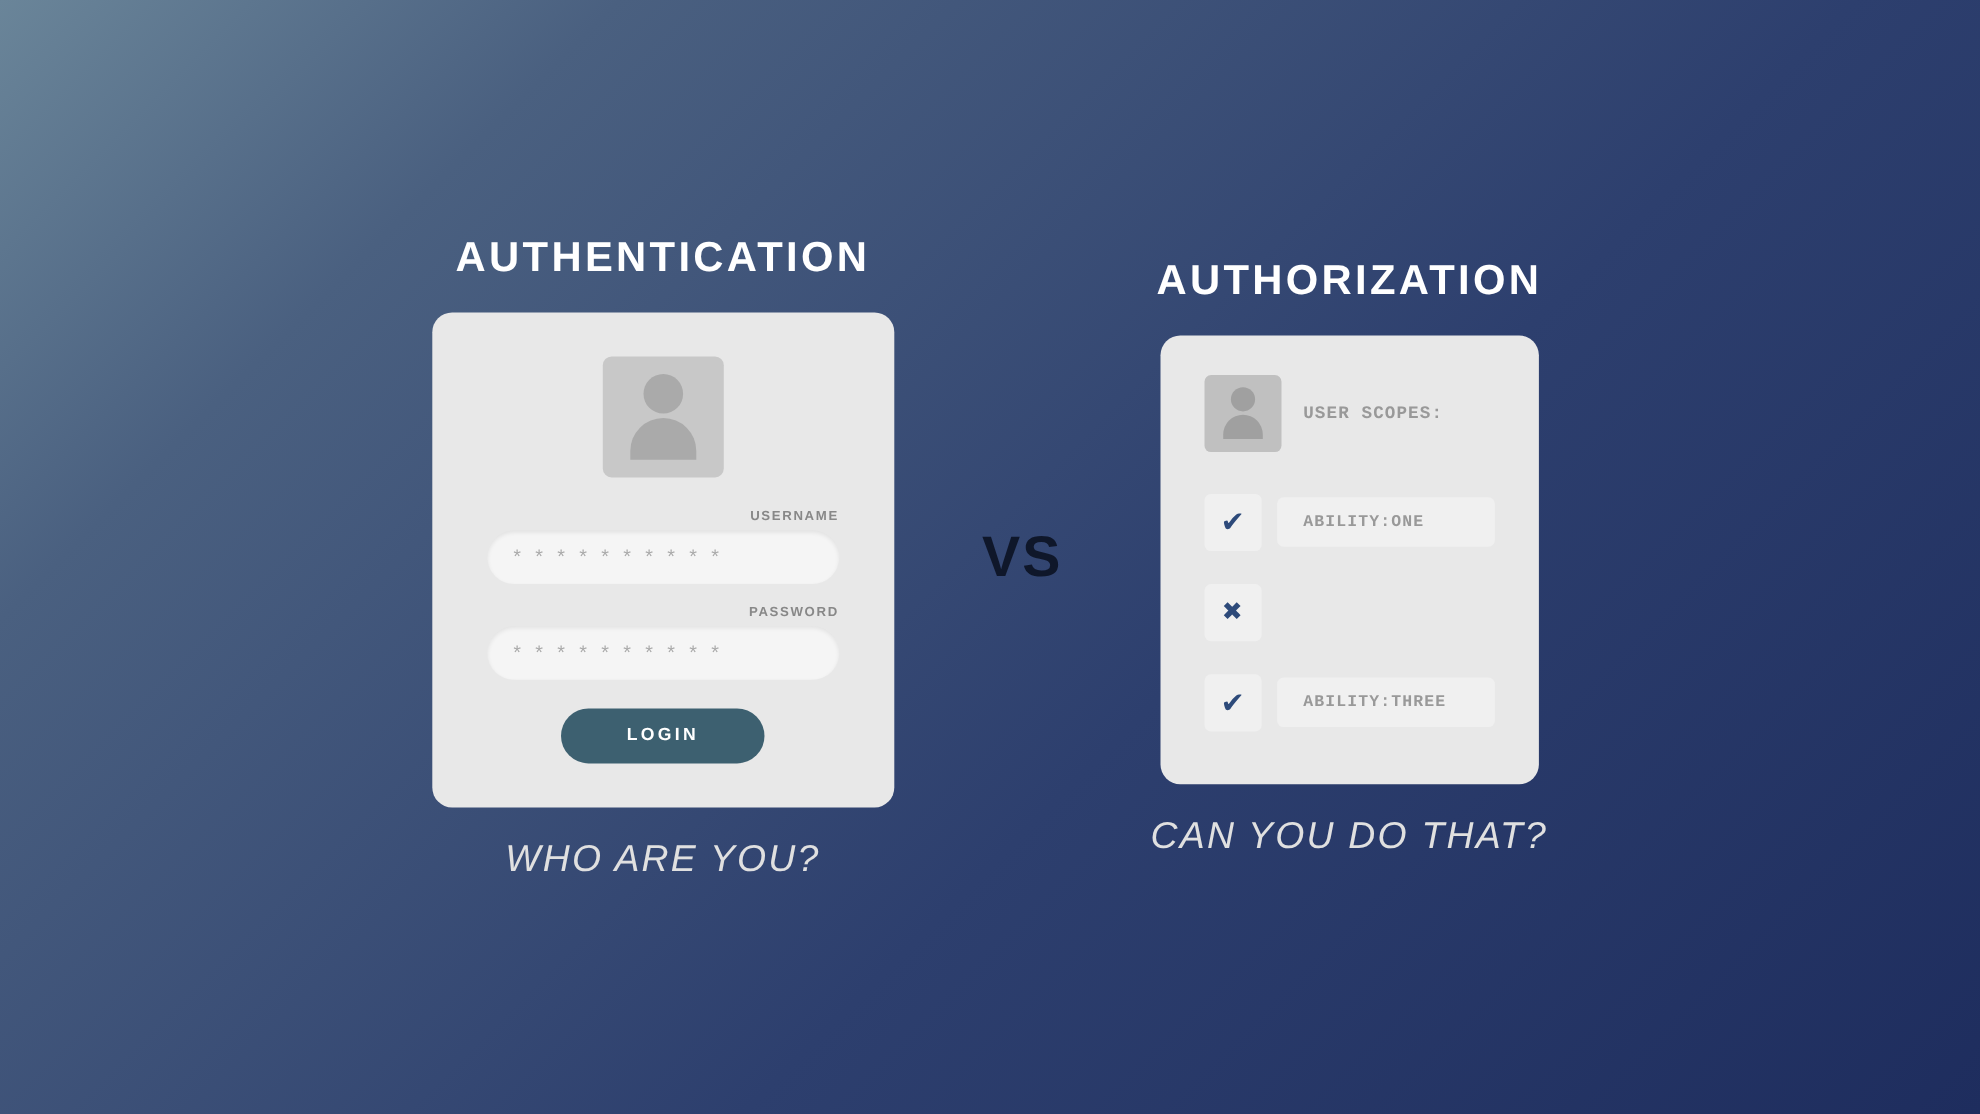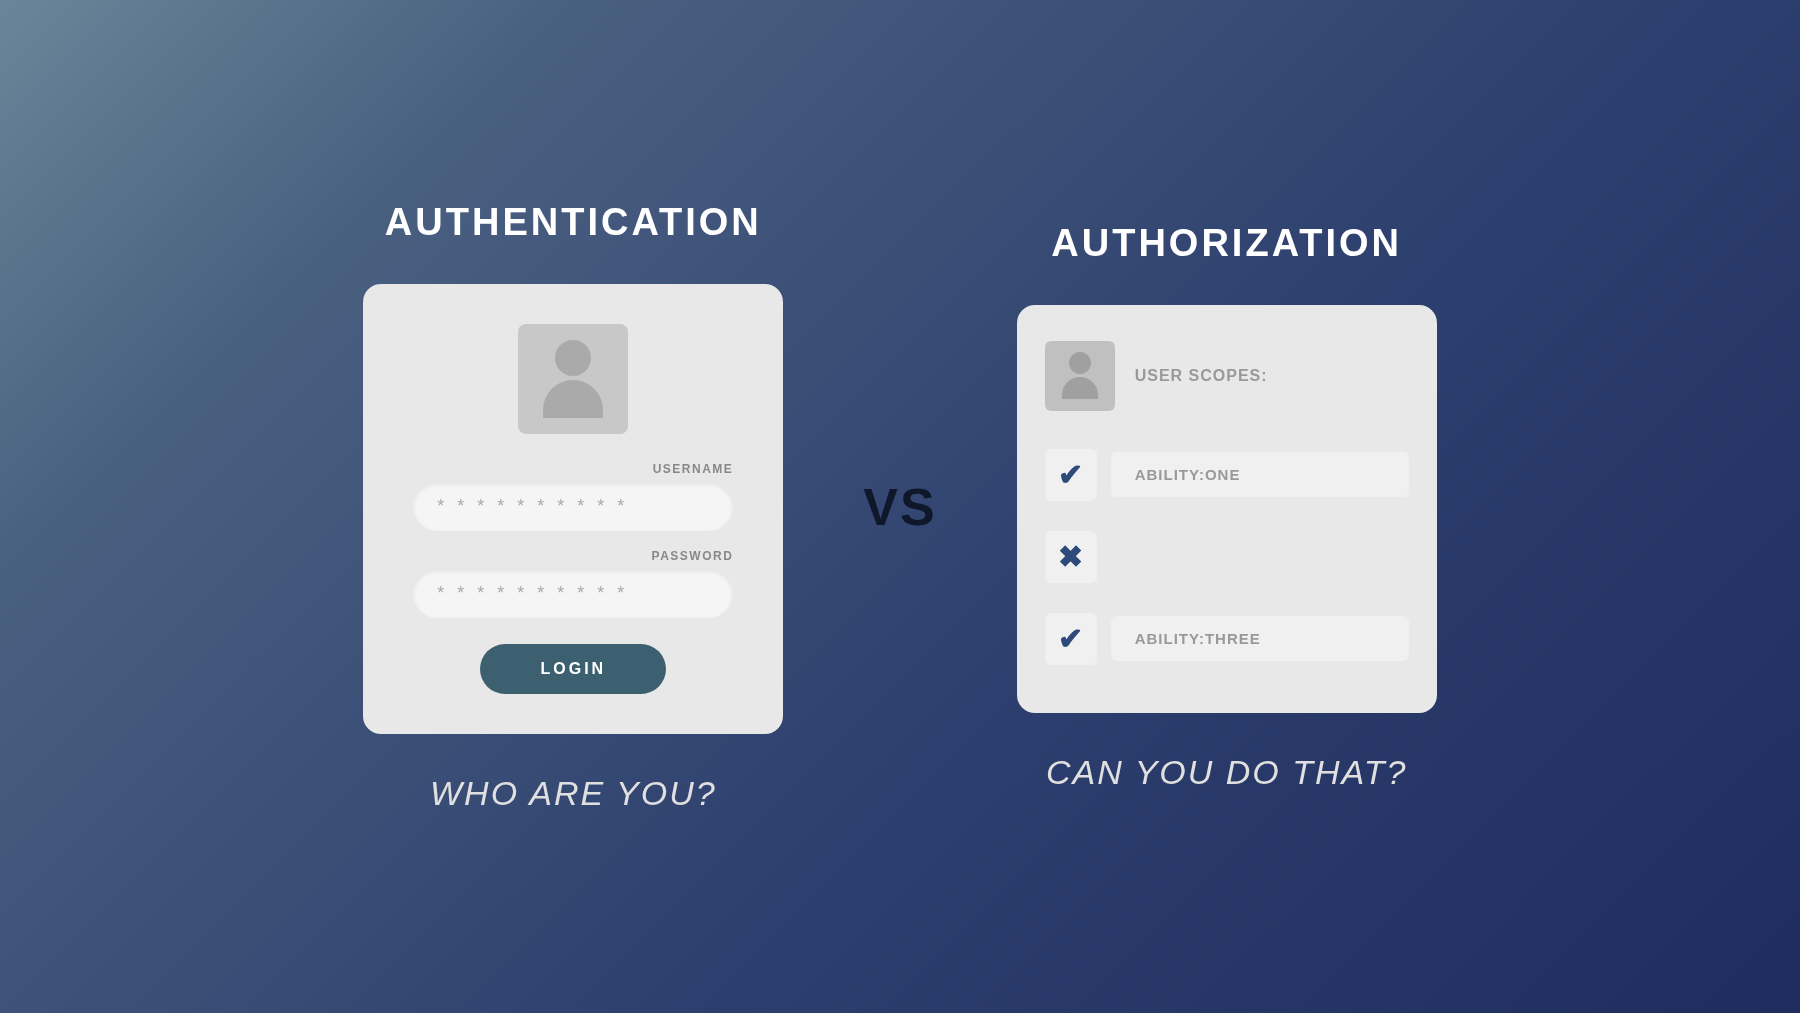--- a/index.html
+++ b/index.html
@@ -21,21 +21,21 @@
       justify-content: center;
       gap: 80px;
       width: 100%;
       padding: 40px;
     }
 
     .section {
       display: flex;
       flex-direction: column;
       align-items: center;
-      gap: 40px;
+      gap: 28px;
     }
 
     .section-title {
       color: #ffffff;
       font-size: 38px;
       font-weight: 900;
       letter-spacing: 3px;
       text-transform: uppercase;
       text-align: center;
     }
@@ -122,22 +122,23 @@
       font-weight: 700;
       letter-spacing: 3px;
       text-transform: uppercase;
       cursor: pointer;
       margin-top: 8px;
       text-align: right;
     }
 
     
     .auth-card {
-      width: 420px;
-      padding: 36px 28px;
+      width: 344px;
+      padding: 36px 40px;
+      font-family: Liberation Mono, monospace;
     }
 
     .user-header {
       display: flex;
       align-items: center;
       gap: 20px;
       margin-bottom: 20px;
       width: 100%;
     }
 

